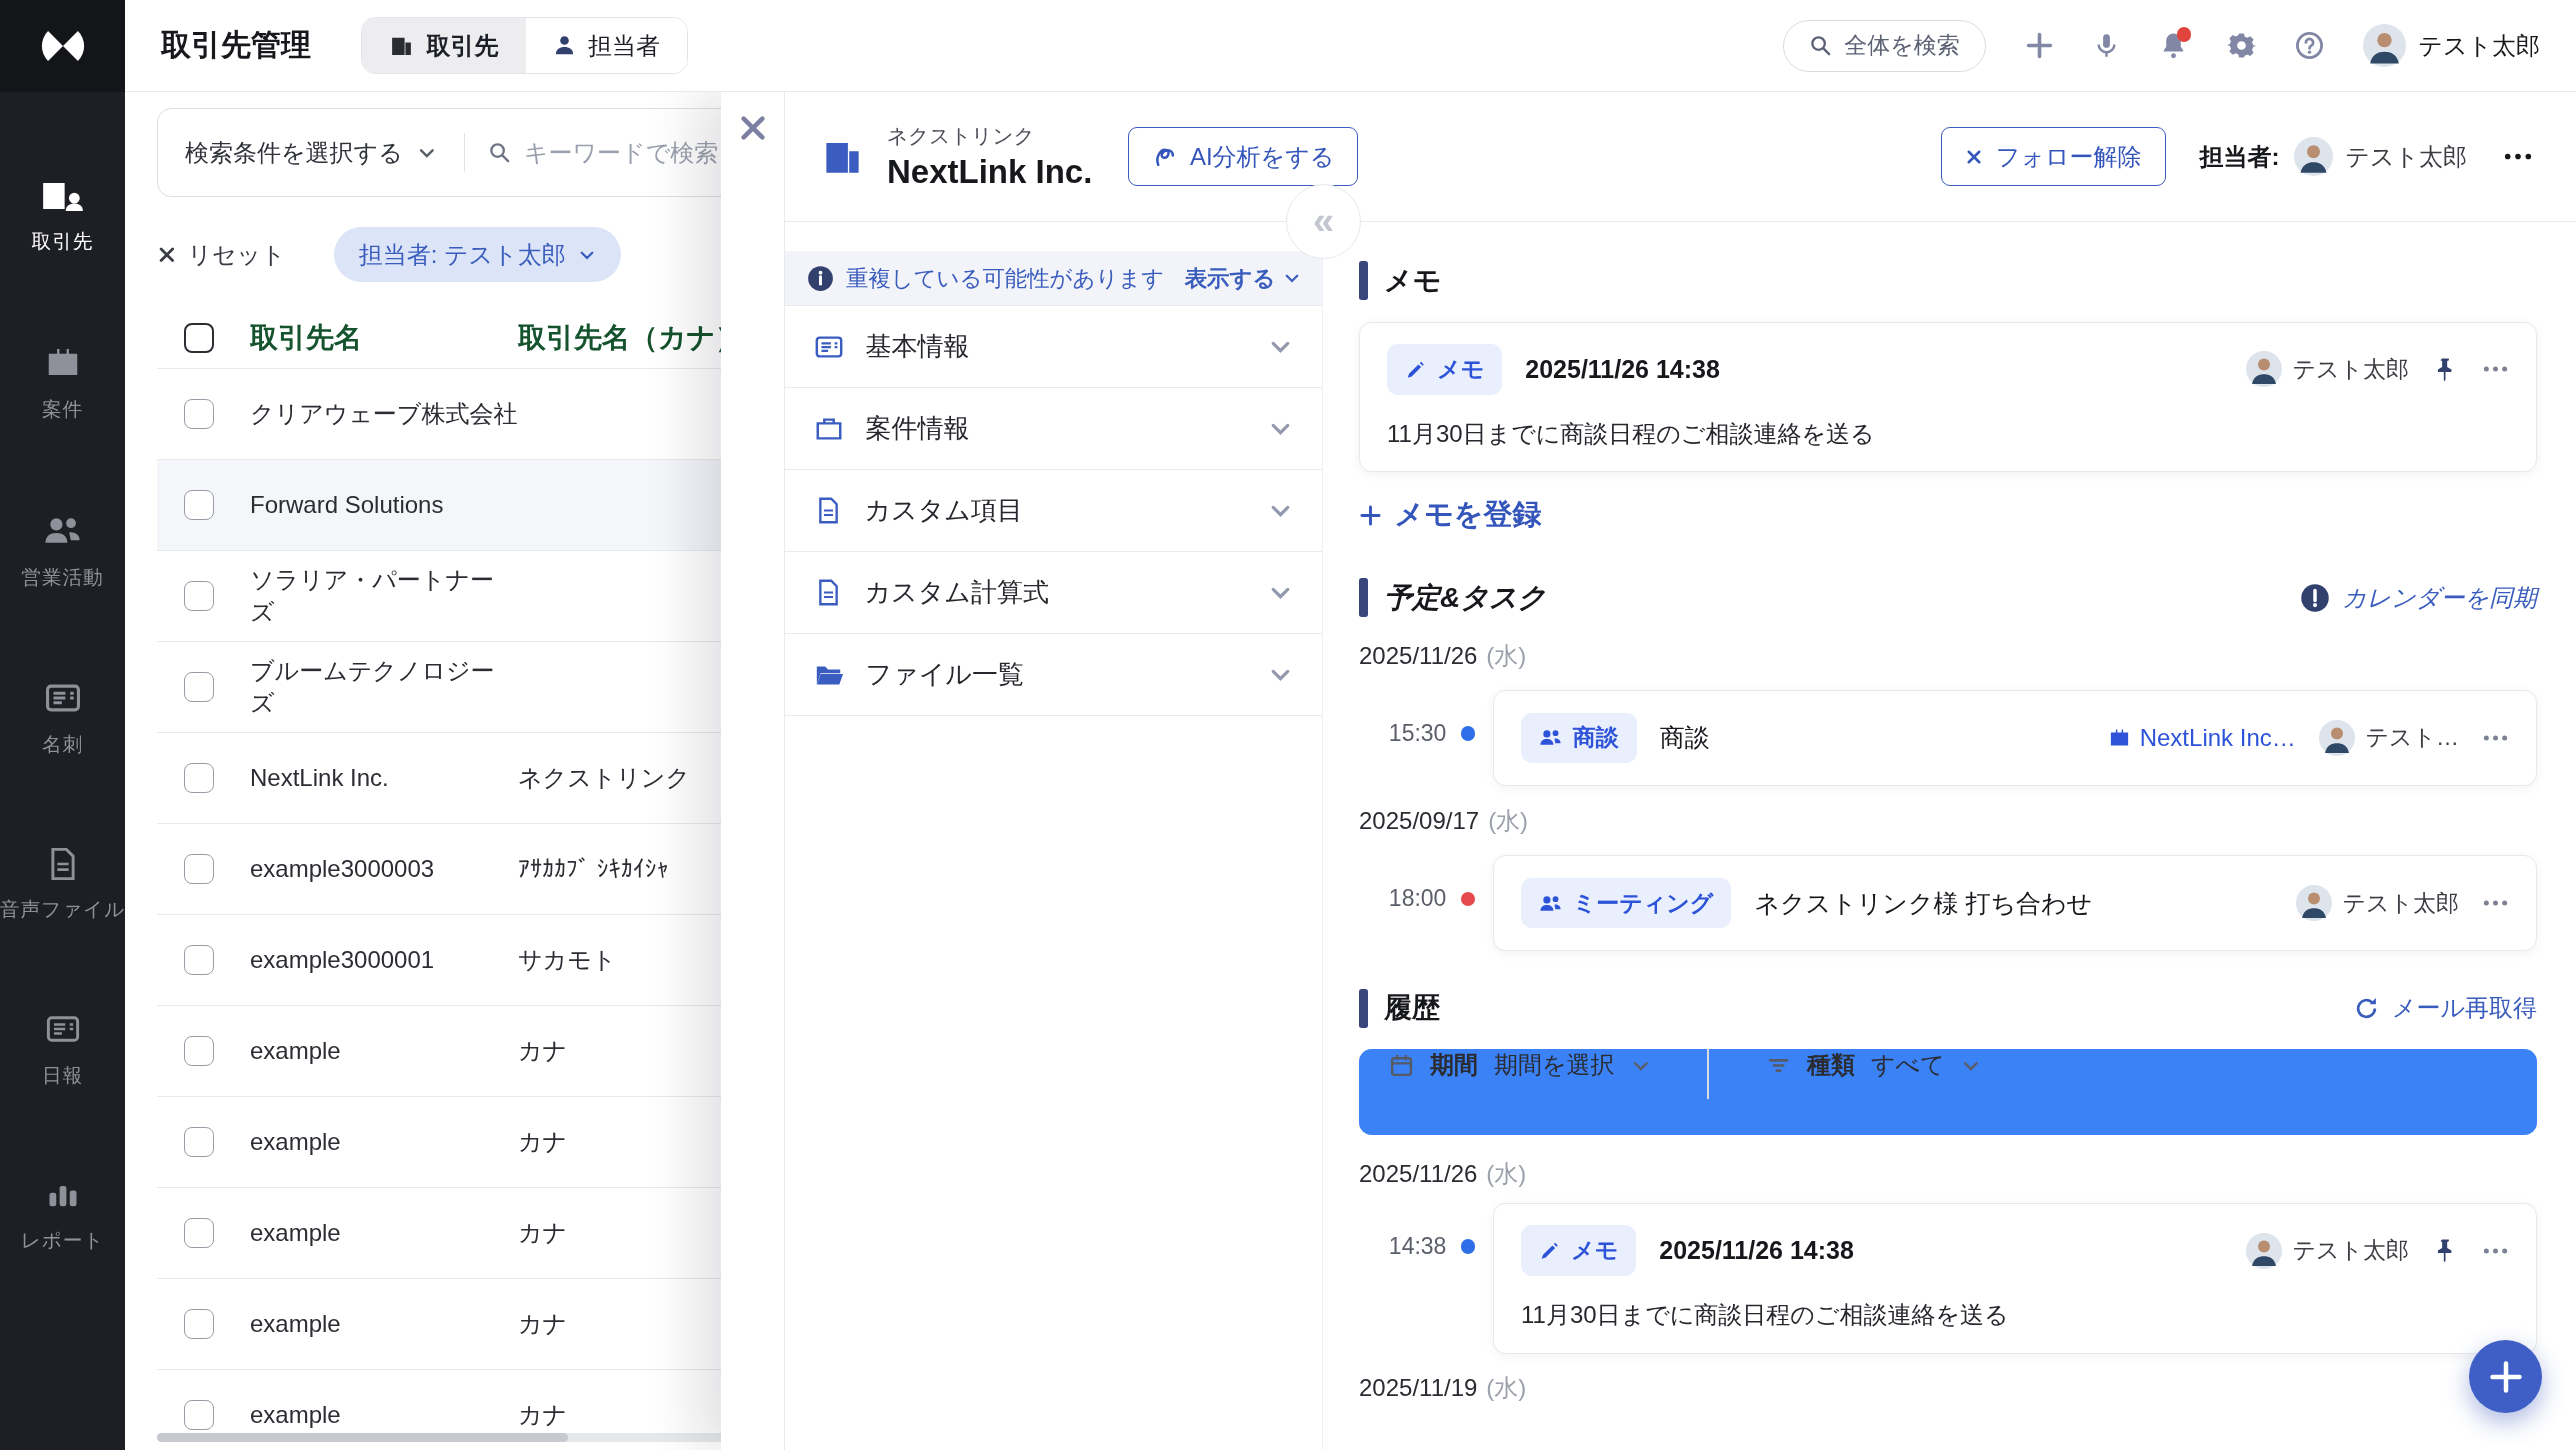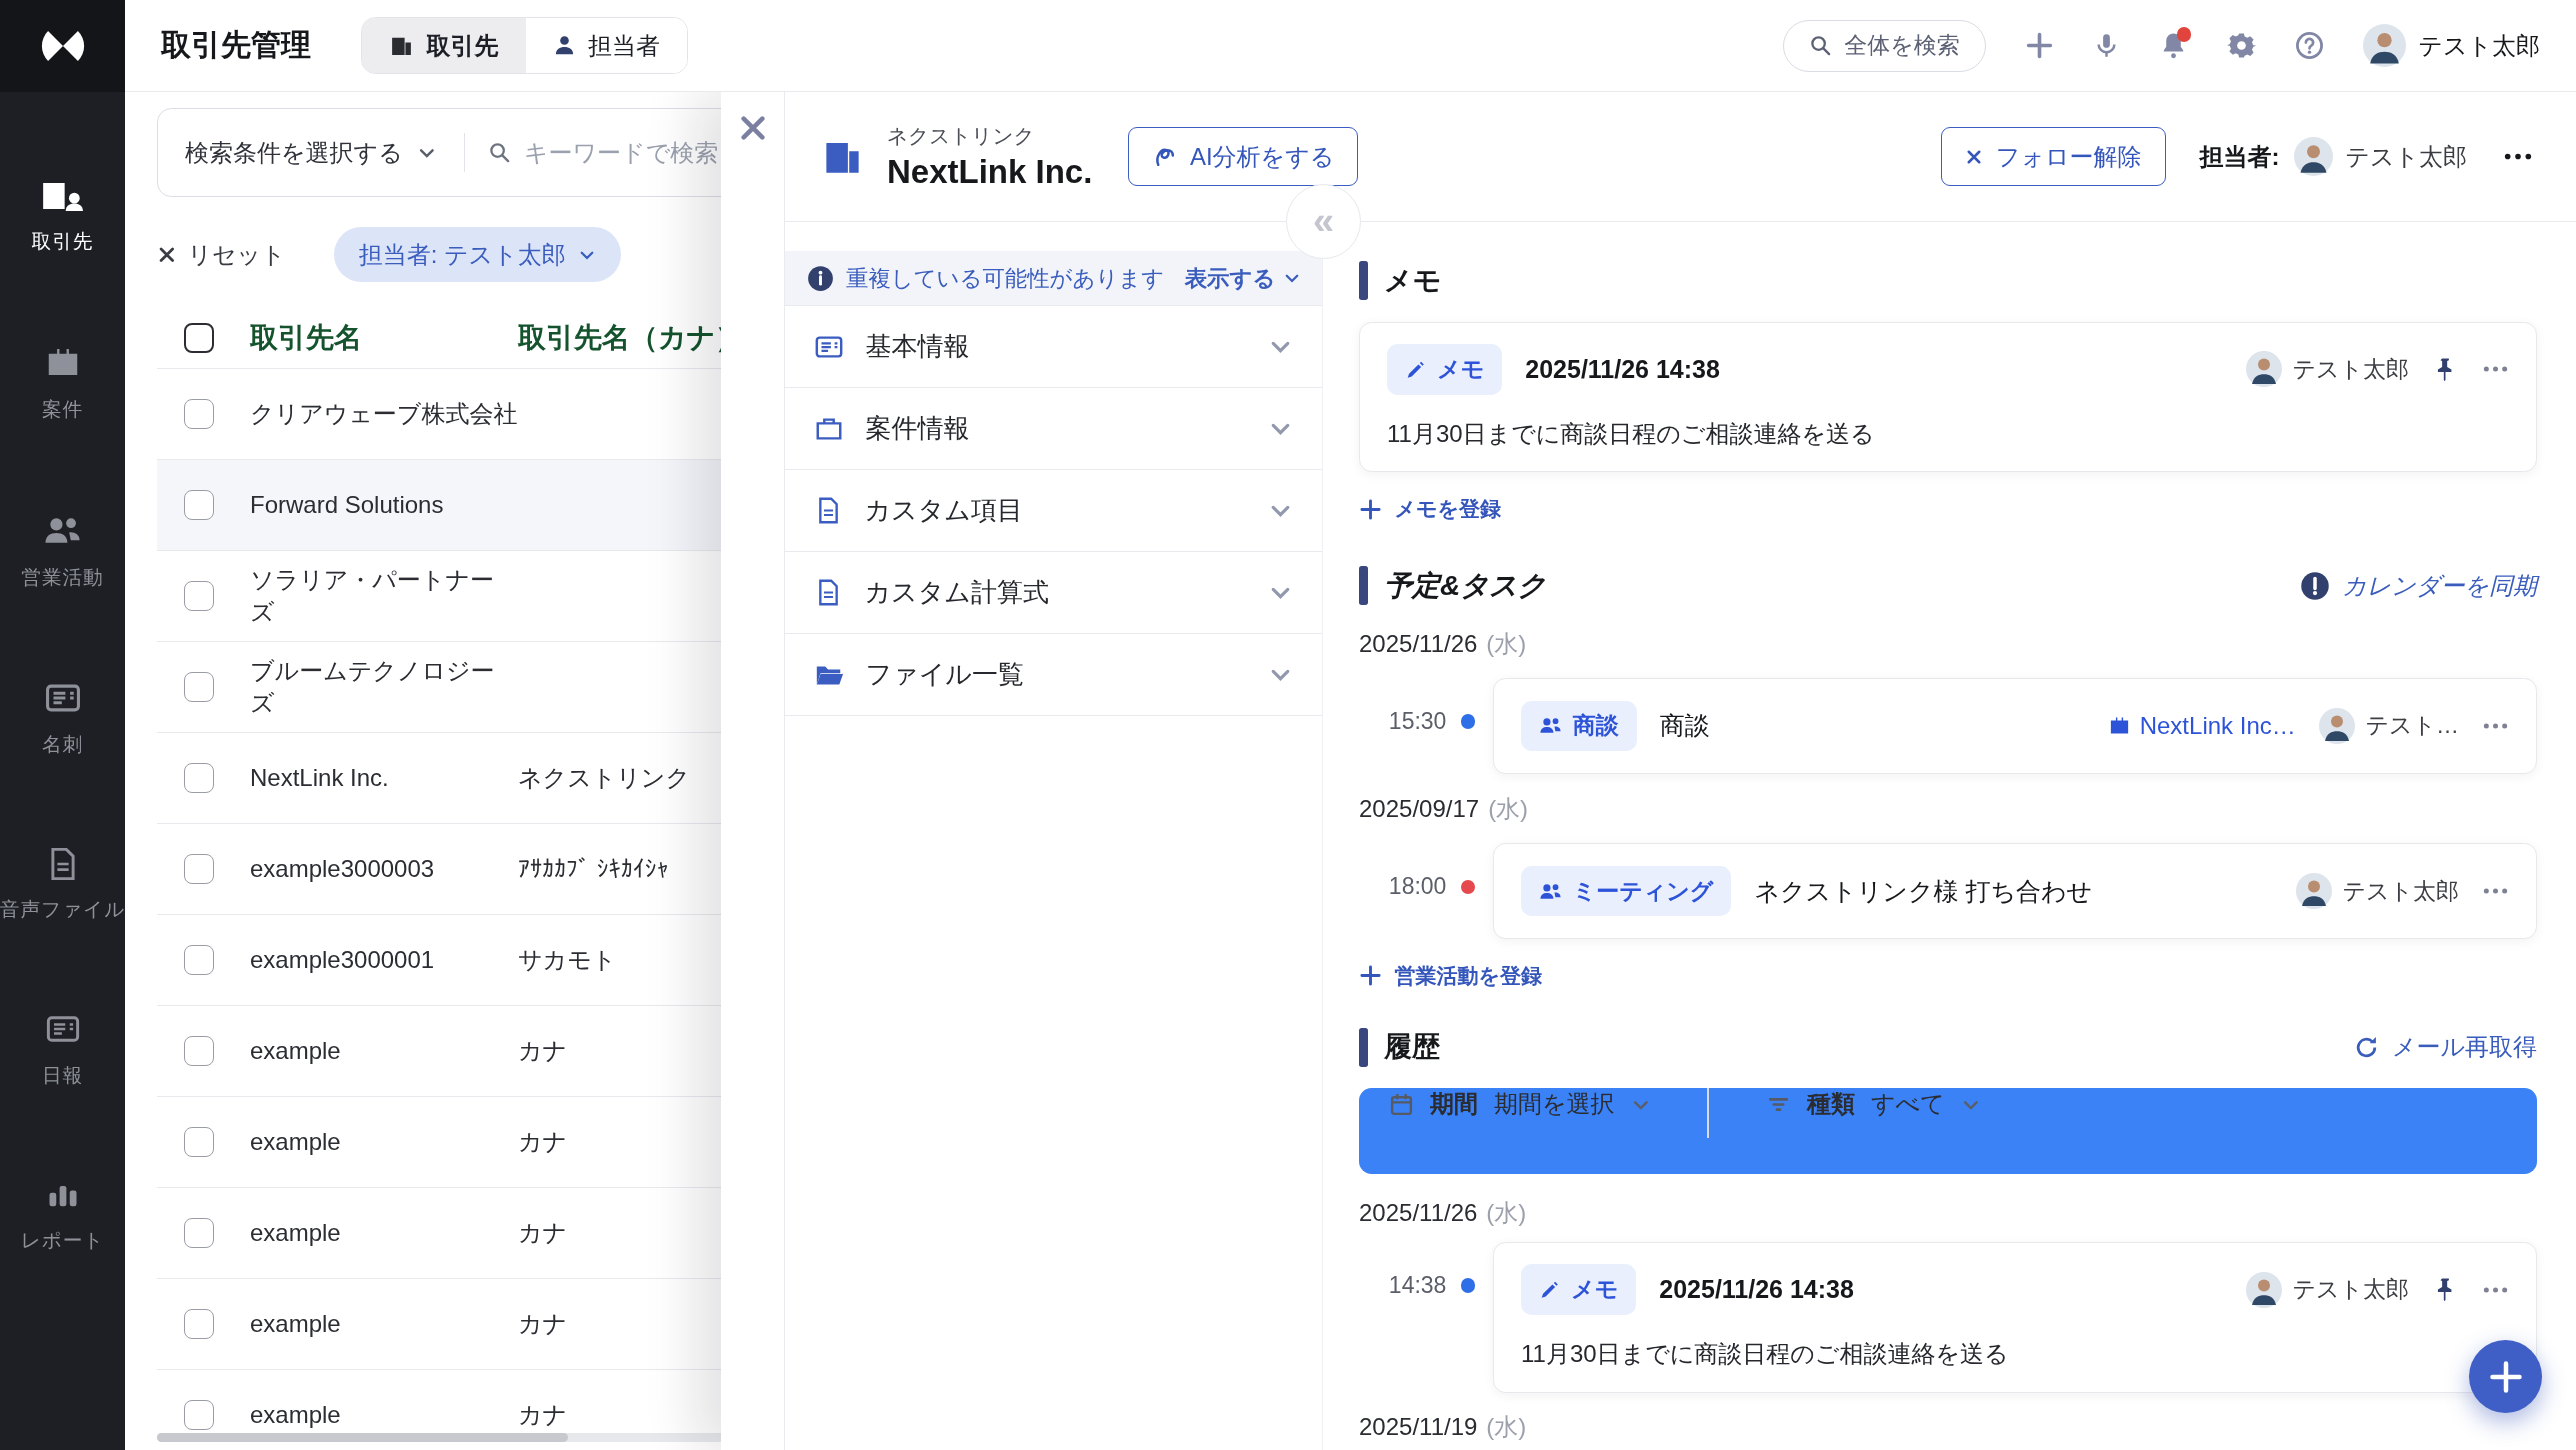--- a/index.html
+++ b/index.html
@@ -89,21 +89,21 @@
   .card { background:#fff; border:1.8px solid #e7e8ec; border-radius:12.5px; box-shadow:0 2.7px 10.7px rgba(20,20,40,.05); padding:21.5px 27px; }
   .card-head { display:flex; align-items:center; min-width:0; }
   .chip { display:flex; align-items:center; gap:10.7px; background:#e9effd; color:#2d53d8; border-radius:10.7px; padding:9.8px 18px; font-size:23px; font-weight:600; white-space:nowrap; }
   .card-dt { font-size:25px; font-weight:700; color:#17181c; margin-left:23px; }
   .card-title { font-size:25px; color:#17181c; margin-left:23px; white-space:nowrap; overflow:hidden; text-overflow:ellipsis; }
   .card-right { margin-left:auto; display:flex; align-items:center; gap:23px; flex-shrink:0; }
   .author { font-size:23px; color:#3c3e44; display:flex; align-items:center; gap:10.7px; }
   .pin { color:#32406e; }
   .card-body { margin-top:23px; font-size:24px; color:#26282e; }
   .memo-card { margin-top:21.5px; }
-  .add-link { display:flex; align-items:center; gap:12.5px; font-size:21px; font-weight:600; color:#3456bb; margin-top:23px; cursor:pointer; }
+  .add-link { display:flex; align-items:center; gap:12.5px; font-size:29px; font-weight:600; color:#3456bb; margin-top:23px; cursor:pointer; }
 
   .date-lbl { font-size:24px; color:#2a2c32; display:flex; gap:9px; align-items:baseline; }
   .wd { color:#9ba0ab; }
   .ev-row { display:flex; align-items:flex-start; margin-top:18px; }
   .gutter { width:134px; display:flex; align-items:center; justify-content:flex-end; gap:14.3px; padding-right:18px; margin-top:30px; flex-shrink:0; }
   .ev-time { font-size:23px; color:#5a5e68; }
   .dot { width:14.3px; height:14.3px; border-radius:50%; }
   .dot.blue { background:#2e6fe8; } .dot.red { background:#e5484d; }
   .ev-card { flex:1; min-width:0; }
   .acc-link { display:flex; align-items:center; gap:9px; color:#2d53d8; font-size:24px; max-width:188px; white-space:nowrap; overflow:hidden; }
@@ -798,28 +798,20 @@
                   <span class="more" style="margin-left:0">
                       <svg width="27" height="8" style="color:#7d8194" viewBox="0 0 30 9">
                         <use href="#i-dots"></use>
                       </svg>
                     </span>
                 </span>
               </div>
             </div>
           </div>
 
-          <div class="add-link">
-            <span>
-                <svg width="23" height="23" style="color:#3456bb" viewBox="0 0 26 26">
-                  <use href="#i-plus"></use>
-                </svg>
-              </span>
-            <span>営業活動を登録</span>
-          </div>
 
           <div class="sec-head" style="margin-top:38px">
             <span class="sec-bar"></span>
             <span class="sec-title">履歴</span>
             <span class="sec-link">
               <span>
                   <svg width="25" height="25" style="color:#3a5dbd" viewBox="0 0 28 28">
                     <use href="#i-refresh"></use>
                   </svg>
                 </span>

